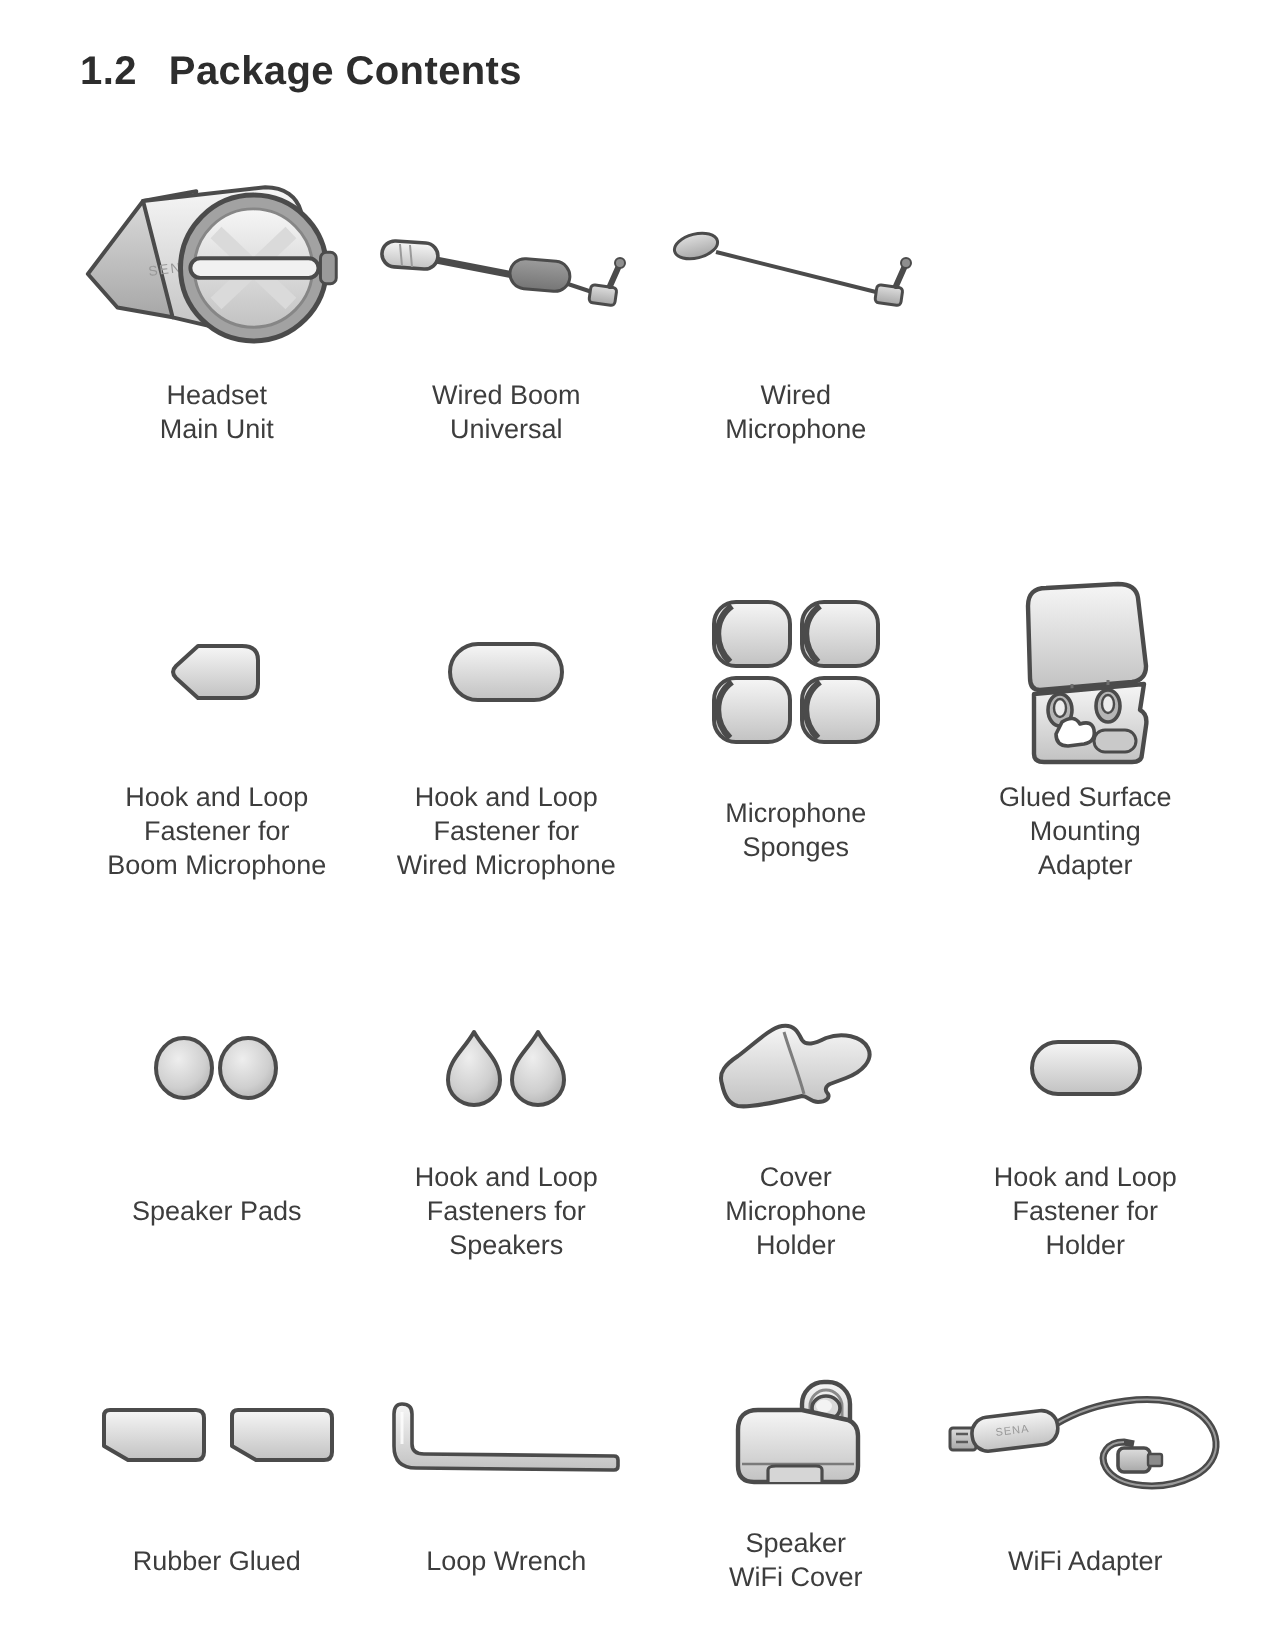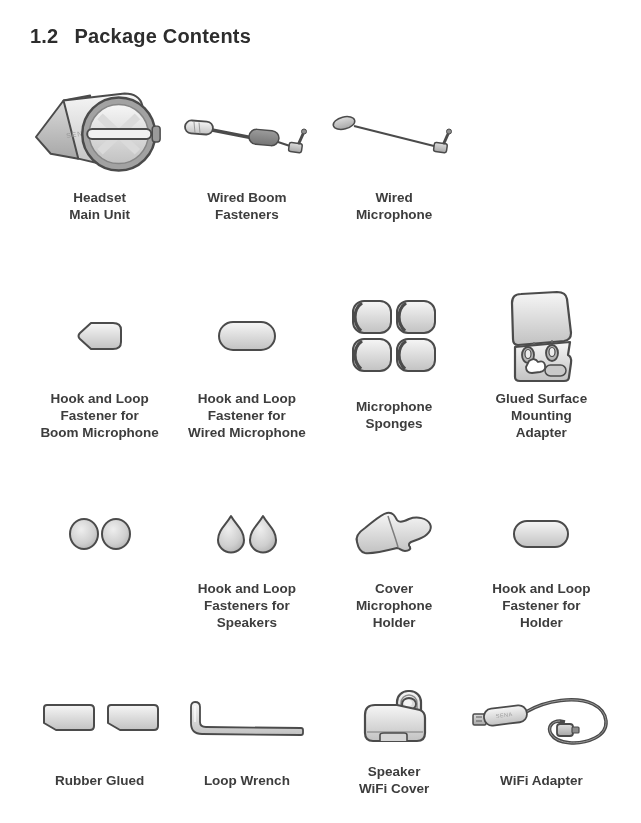--- a/index.html
+++ b/index.html
@@ -1,24 +1,24 @@
 <!DOCTYPE html>
 <html><head>
 <meta charset="utf-8">
 <style>
   html,body{margin:0;padding:0;background:#ffffff;}
   body{width:641px;height:823px;overflow:hidden;font-family:"Liberation Sans",sans-serif;}
-  .page{padding:24px 26px 0 26px;}
+  .page{padding:24px 26px 0 36px;}
   .title{margin:0 0 0 4px;font-size:20px;line-height:24px;font-weight:bold;color:#2d2d2d;letter-spacing:.2px;}
   .title .num{margin-right:16px;}
   .grid-row{display:grid;grid-template-columns:repeat(4,1fr);}
   .cell{display:flex;flex-direction:column;align-items:center;min-width:0;}
   .art{display:flex;align-items:center;justify-content:center;width:100%;}
   .lbl{display:flex;align-items:flex-start;justify-content:center;text-align:center;white-space:pre-line;
-       font-weight:bold;font-size:13.5px;line-height:17px;color:#3d3d3d;width:100%;}
+       font-weight:normal;font-size:13.5px;line-height:17px;color:#3d3d3d;width:100%;}
   .lbl{align-items:center;}
   .r1{margin-top:36px}.r1 .art{height:102px}.r1 .lbl{height:40px}
   .r2{margin-top:62px}.r2 .art{height:96px}.r2 .lbl{height:62px}
   .r3{margin-top:56px}.r3 .art{height:64px}.r3 .lbl{height:78px}
   .r4{margin-top:40px}.r4 .art{height:70px}.r4 .lbl{height:52px}
   svg{display:block;}
   .defs{position:absolute;width:0;height:0;}
 </style>
 </head>
 <body>
@@ -73,21 +73,21 @@
           <path d="M11,13 l1,11 M16,13.5 l1,11" stroke="#9a9a9a" stroke-width="1"></path>
           <path d="M29,21 L70,29" stroke="#4b4b4b" stroke-width="3.5"></path>
           <rect x="66" y="21" width="30" height="15" rx="7.5" transform="rotate(5 81 28)" fill="url(#gD)" stroke="#4b4b4b" stroke-width="1.5"></rect>
           <path d="M95,33 L110,38" stroke="#4b4b4b" stroke-width="2"></path>
           <rect x="106" y="34" width="13" height="9" rx="2" transform="rotate(8 112 38)" fill="url(#gM)" stroke="#4b4b4b" stroke-width="1.5"></rect>
           <path d="M116,34 L120,25" stroke="#4b4b4b" stroke-width="3" stroke-linecap="round"></path>
           <circle cx="121" cy="22.5" r="2.5" fill="#8f8f8f" stroke="#4b4b4b" stroke-width="1"></circle>
         </svg>
       </div>
       <div class="lbl">Wired Boom
-Fasteners</div>
+Universal</div>
     </div>
     <div class="cell">
       <div class="art">
         <svg width="128" height="52" viewBox="0 0 128 52">
           <ellipse cx="14" cy="14" rx="11" ry="6" transform="rotate(-14 14 14)" fill="url(#gM)" stroke="#4b4b4b" stroke-width="1.5"></ellipse>
           <path d="M24,17 L108,38" stroke="#4b4b4b" stroke-width="2"></path>
           <rect x="104" y="34" width="13" height="9" rx="2" transform="rotate(8 110 38)" fill="url(#gM)" stroke="#4b4b4b" stroke-width="1.5"></rect>
           <path d="M114,34 L118,25" stroke="#4b4b4b" stroke-width="3" stroke-linecap="round"></path>
           <circle cx="119" cy="22.5" r="2.5" fill="#8f8f8f" stroke="#4b4b4b" stroke-width="1"></circle>
         </svg>
@@ -157,20 +157,21 @@
   </div>
 
   <div class="grid-row r3">
     <div class="cell">
       <div class="art">
         <svg width="64" height="34" viewBox="0 0 64 34">
           <ellipse cx="16" cy="17" rx="14" ry="15" fill="url(#gR)" stroke="#4b4b4b" stroke-width="2"></ellipse>
           <ellipse cx="48" cy="17" rx="14" ry="15" fill="url(#gR)" stroke="#4b4b4b" stroke-width="2"></ellipse>
         </svg>
       </div>
+      <div class="lbl">Speaker Pads</div>
     </div>
     <div class="cell">
       <div class="art">
         <svg width="64" height="40" viewBox="0 0 64 40">
           <path d="M16,2 C21,11 29,16 29,26 A13,12.5 0 1 1 3,26 C3,16 11,11 16,2 Z" fill="url(#gR)" stroke="#4b4b4b" stroke-width="2" stroke-linejoin="round"></path>
           <path d="M48,2 C53,11 61,16 61,26 A13,12.5 0 1 1 35,26 C35,16 43,11 48,2 Z" fill="url(#gR)" stroke="#4b4b4b" stroke-width="2" stroke-linejoin="round"></path>
         </svg>
       </div>
       <div class="lbl">Hook and Loop
 Fasteners for

